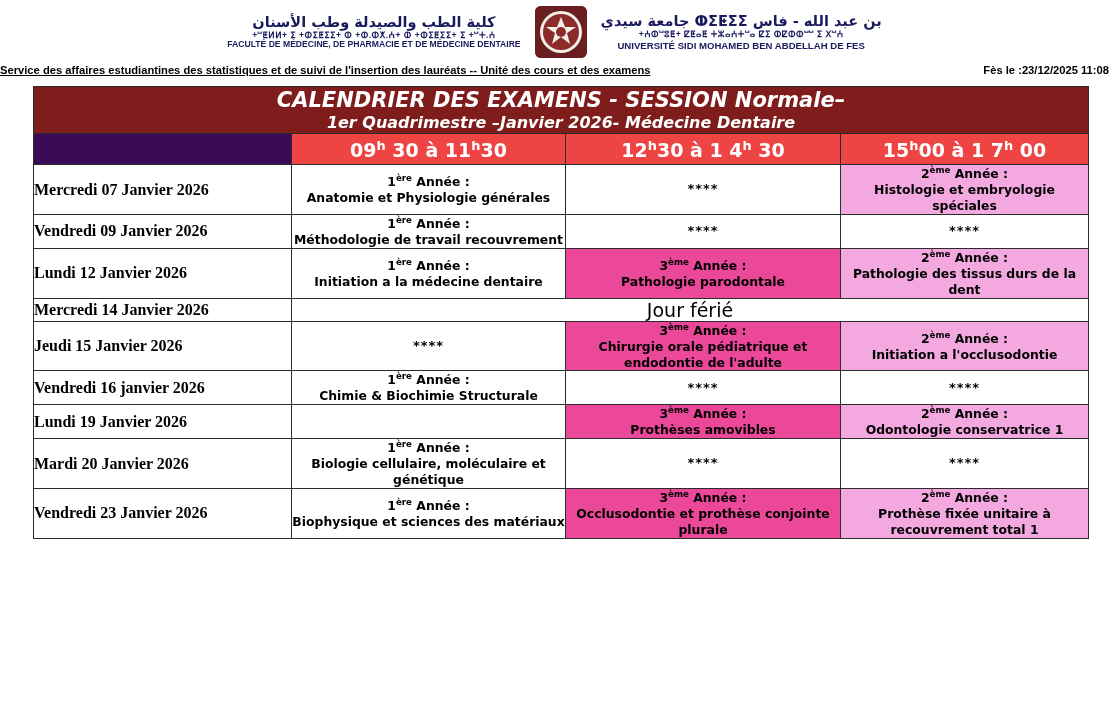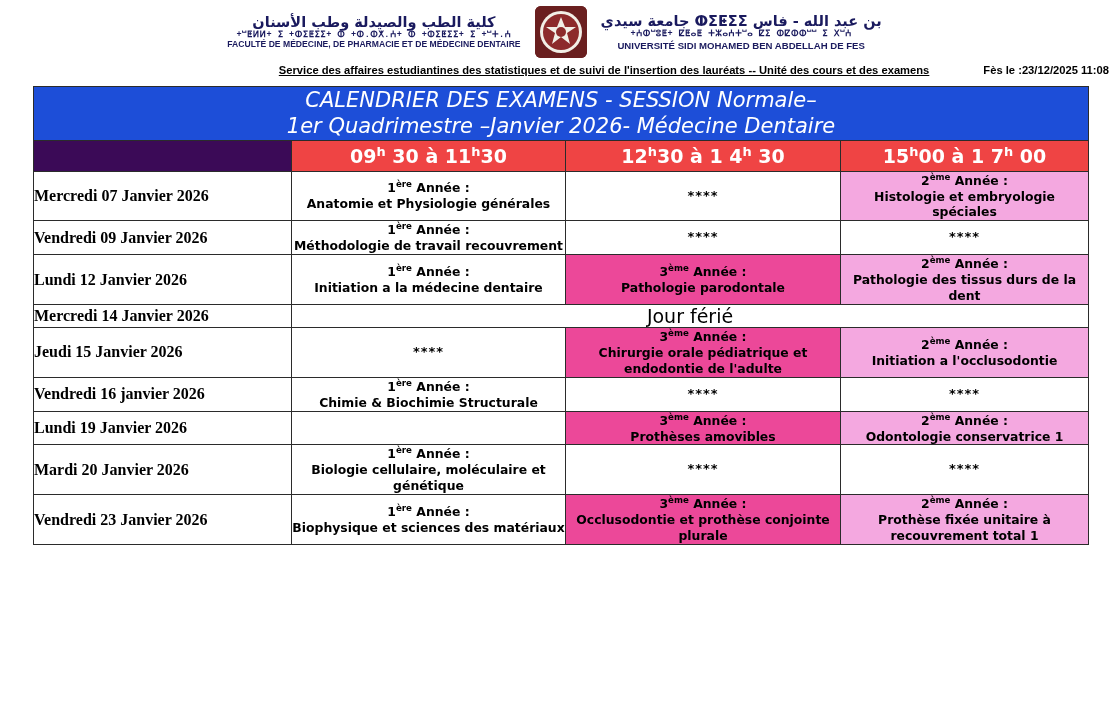--- a/index.html
+++ b/index.html
@@ -34,21 +34,21 @@
     line-height: 1.15;
   }
   .hdr-ar {
     font-family: "DejaVu Sans", sans-serif;
     font-size: 14.5px;
     font-weight: bold;
     color: #1a1a5e;
     white-space: nowrap;
   }
   .hdr-tifi {
-    font-family: Liberation Mono, monospace;
+    font-family: Liberation Sans, sans-serif;
     font-size: 8.5px;
     font-weight: bold;
     color: #1a1a5e;
     letter-spacing: 0.5px;
     white-space: nowrap;
   }
   .hdr-fr {
     font-family: "Liberation Sans", sans-serif;
     font-size: 8.6px;
     font-weight: bold;
@@ -67,21 +67,21 @@
     align-items: center;
     justify-content: center;
     flex: 0 0 auto;
     overflow: hidden;
   }
   .logo svg { display: block; }
 
   .subheader {
     display: flex;
     align-items: baseline;
-    justify-content: flex-end;
+    justify-content: space-between;
     gap: 54px;
     margin-top: 6px;
     padding-bottom: 2px;
   }
   .service-line {
     font-size: 11.2px;
     font-weight: bold;
     color: #000;
     text-decoration: underline;
     white-space: nowrap;
@@ -100,31 +100,31 @@
   table.cal {
     border-collapse: collapse;
     width: 1045px;
     table-layout: fixed;
   }
   table.cal td, table.cal th {
     border: 1px solid #2b2b2b;
     padding: 0;
   }
   .title-cell {
-    background: #1d4ed8;
+    background: #7f1d1d;
     color: #ffffff;
     text-align: center;
     font-family: "DejaVu Sans", sans-serif;
     font-style: italic;
-    font-weight: normal;
+    font-weight: bold;
     font-size: 21px;
     line-height: 1.25;
     padding: 5px 0 7px 0;
   }
-  .title-cell .l2 { font-size: 21px; }
+  .title-cell .l2 { font-size: 16px; }
 
   .hdr-row td {
     background: #ef4444;
     color: #ffffff;
     text-align: center;
     font-family: "DejaVu Sans", sans-serif;
     font-weight: bold;
     font-size: 19px;
     height: 30px;
     padding: 2px 0 4px 0;

